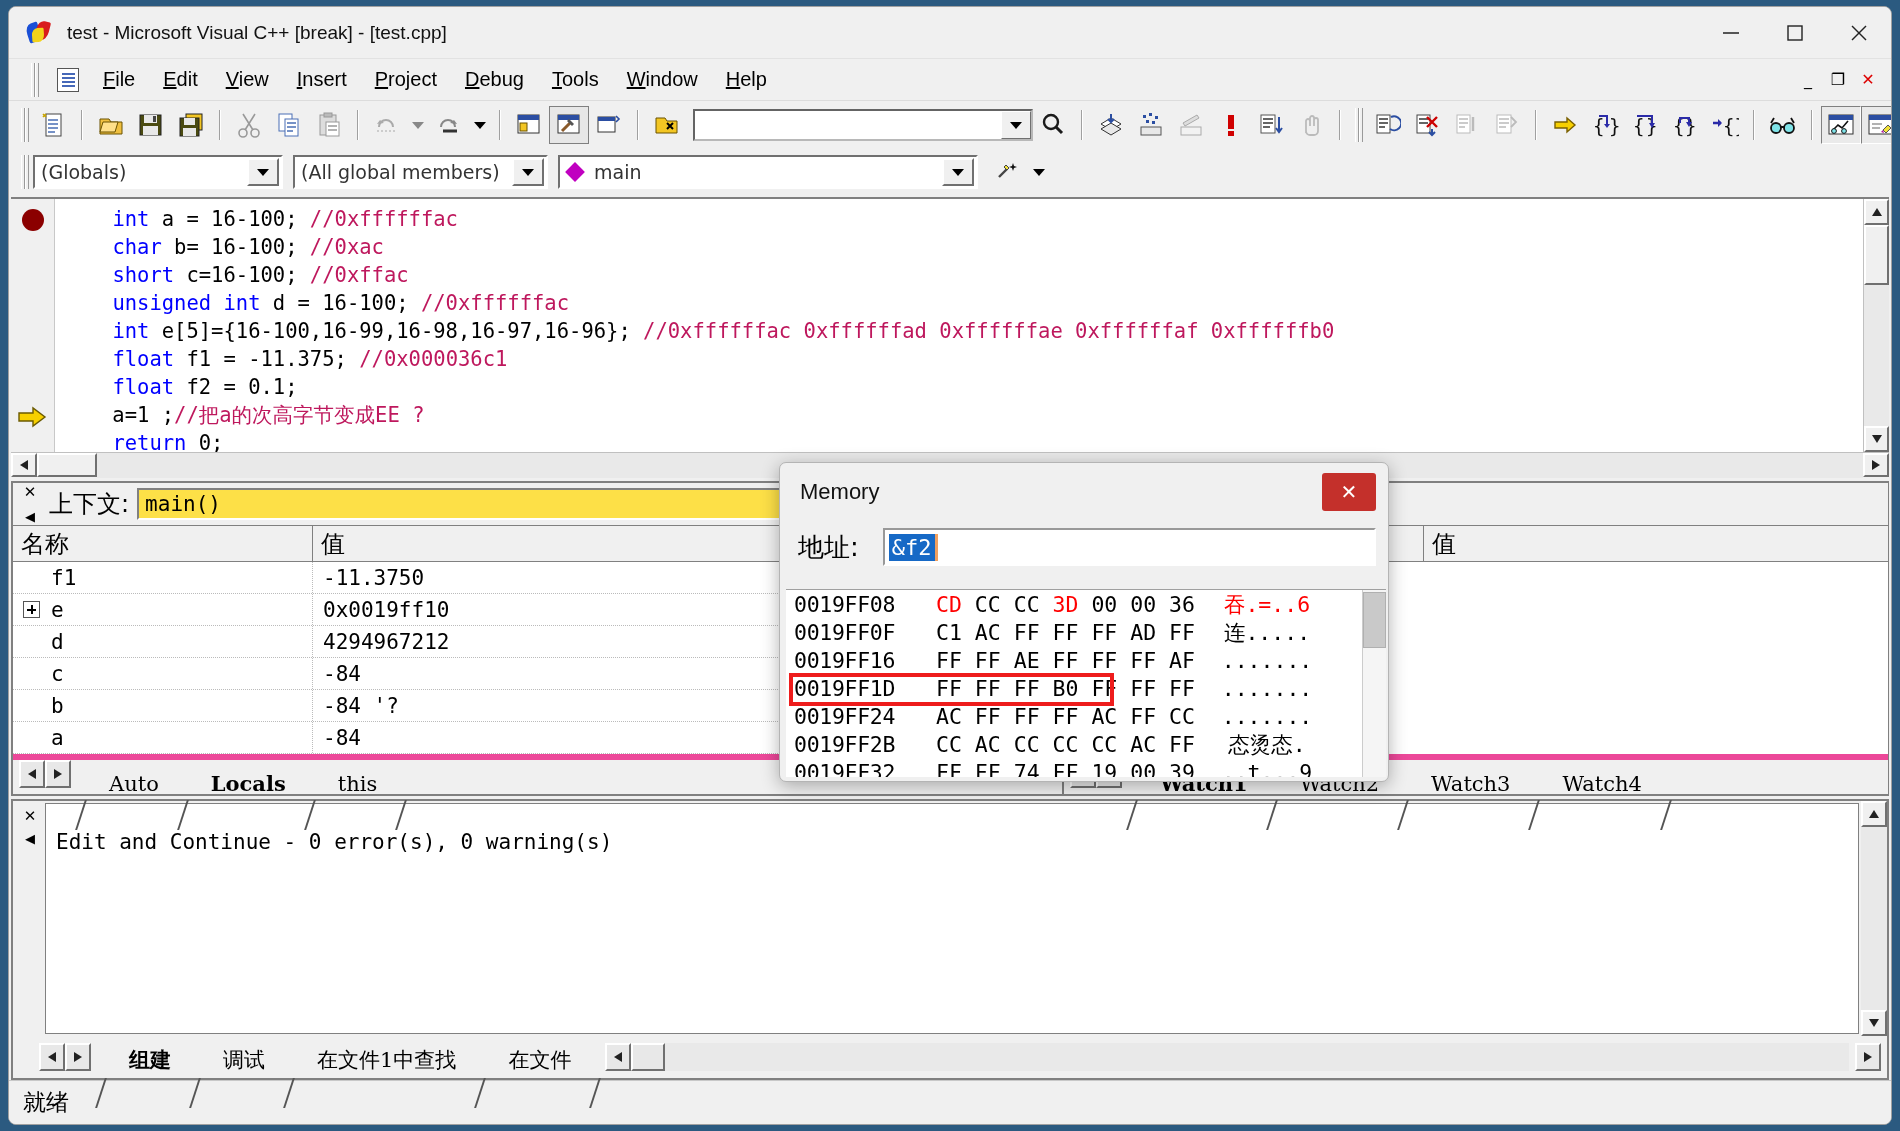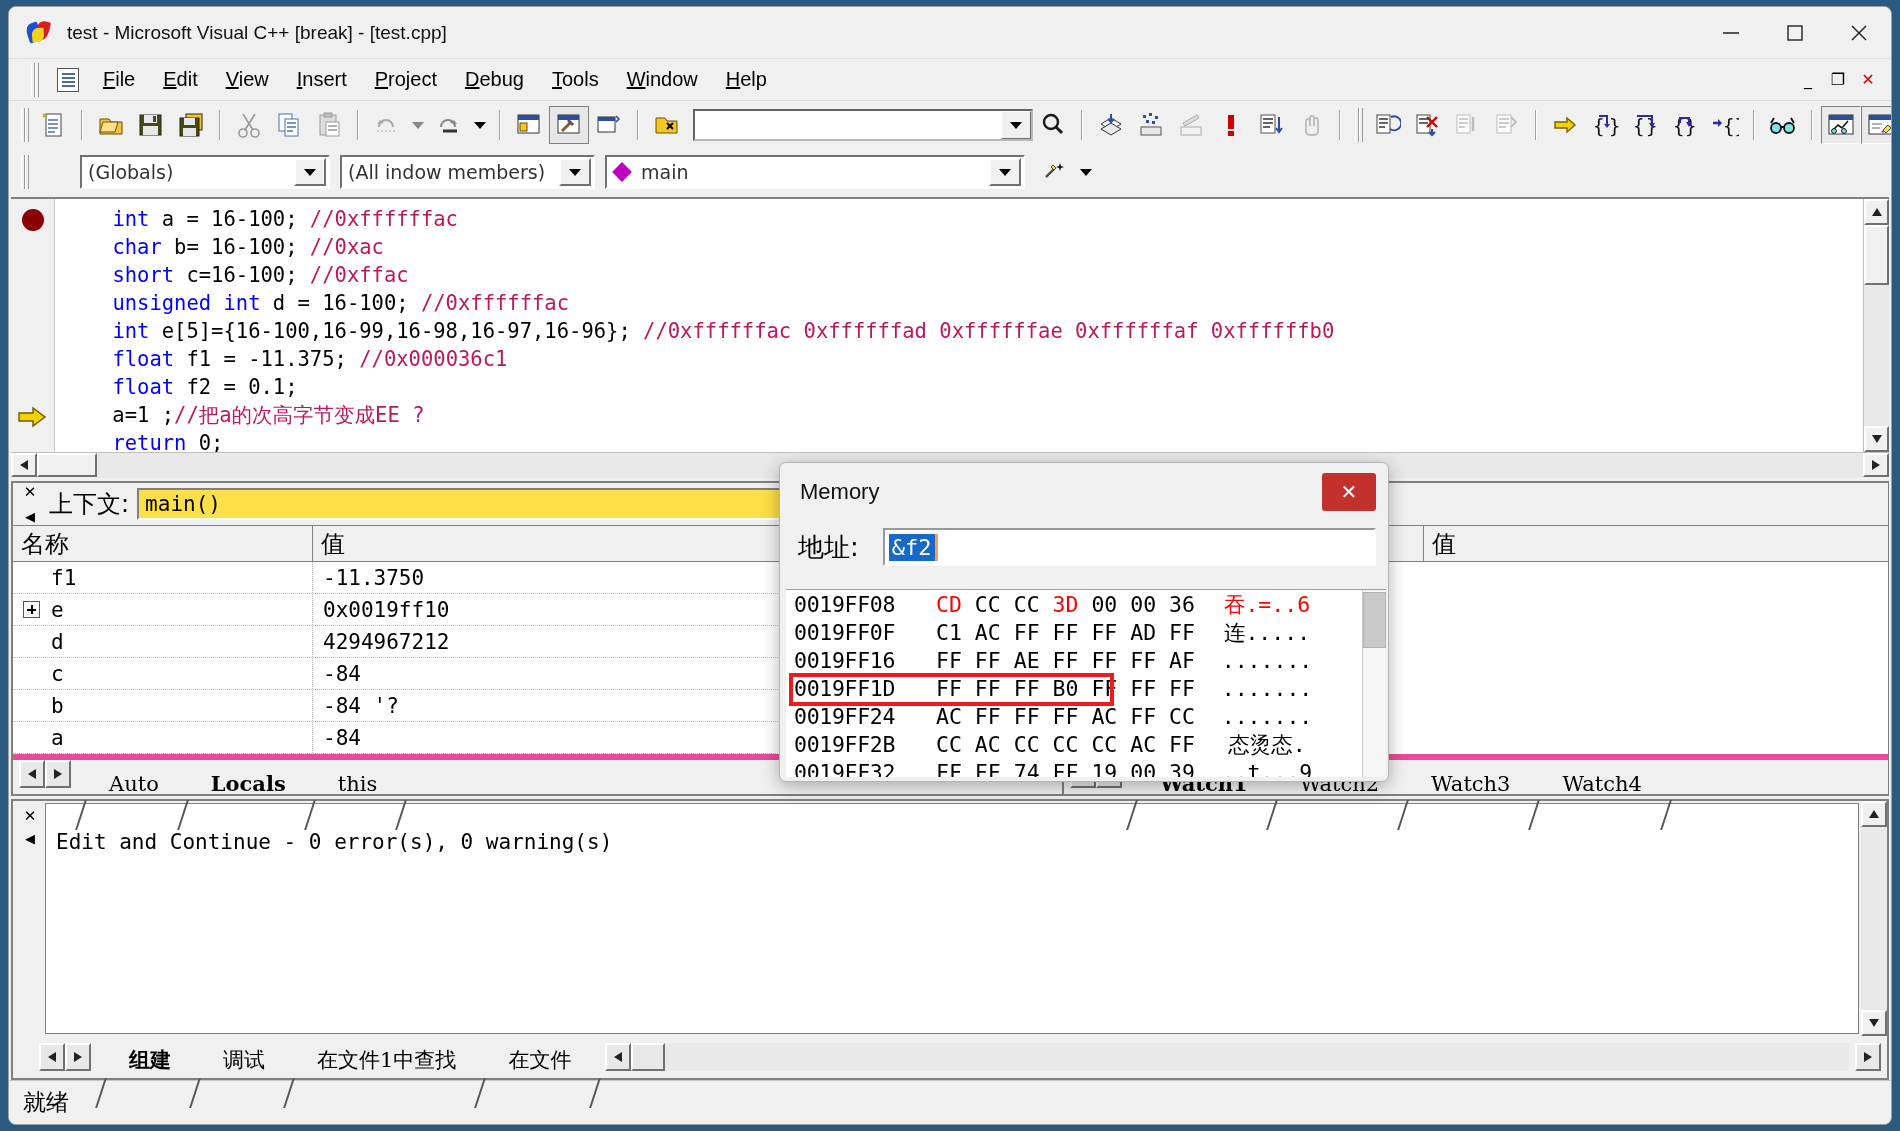--- a/index.html
+++ b/index.html
@@ -480,28 +480,28 @@
           <path d="M5 12h10M5 16h8" stroke="#999" stroke-width="1.6"></path>
           <path d="M16 18l5-5 3 3-5 5z" fill="#f2e23a" stroke="#555"></path>
           <path d="M14 20l3 1-1-3z" fill="#b0169b"></path>
         </svg>
     </div>
 
   </div>
 
   <div class="toolbar2">
     <div class="grip"></div>
-    <div class="combo" style="width:250px;margin-left:47px;">
+    <div class="combo" style="width:250px;">
       <span class="txt">(Globals)</span>
       <span class="btn">
           <i class="tri-down"></i>
         </span>
     </div>
     <div class="combo" style="width:255px;">
-      <span class="txt">(All indow members)</span>
+      <span class="txt">(All global members)</span>
       <span class="btn">
           <i class="tri-down"></i>
         </span>
     </div>
     <div class="combo" style="width:420px;">
       <span style="margin:0 6px 0 8px;display:inline-block;width:14px;height:14px;background:#c000c0;transform:rotate(45deg);"></span>
       <span class="txt">main</span>
       <span class="btn">
           <i class="tri-down"></i>
         </span>

